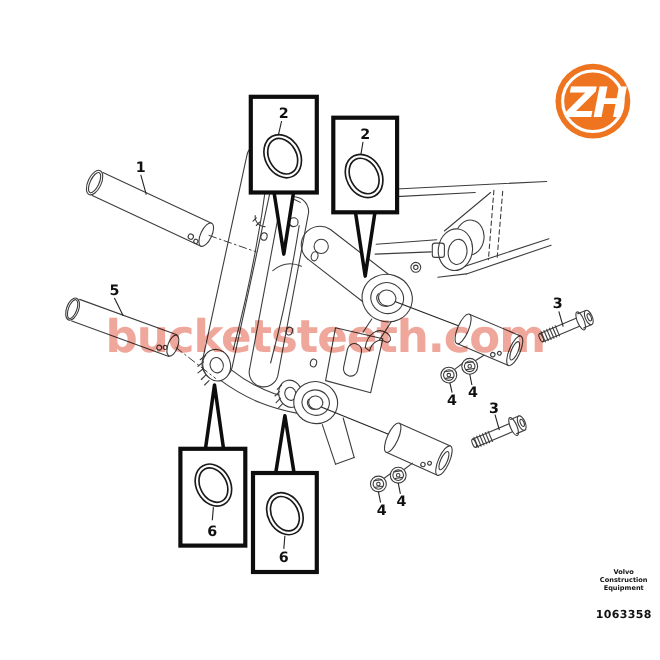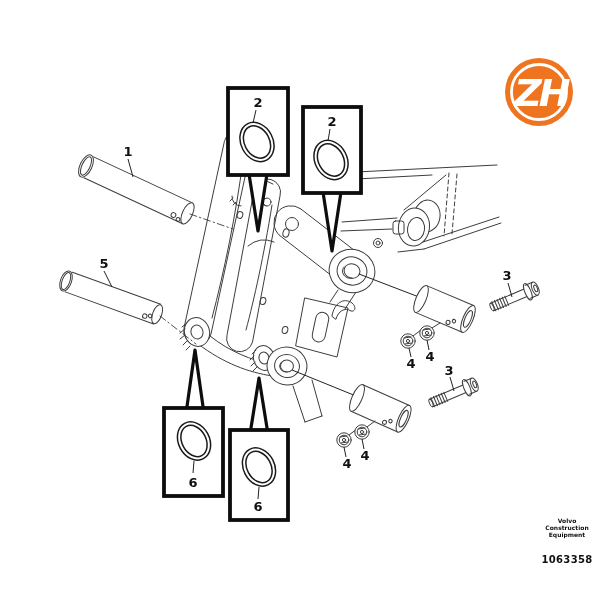--- a/index.html
+++ b/index.html
@@ -287,20 +287,21 @@
     <text class="lbl" x="258" y="511">6</text>
   </g>
 
   <g>
     <circle cx="539" cy="92" r="34" fill="#ee7420"></circle>
     <circle cx="539" cy="92" r="27.5" fill="none" stroke="#ffffff" stroke-width="2.8"></circle>
     <text class="logo-text" x="541" y="106" fill="#ffffff">ZH</text>
   </g>
 </svg>
 
+<div class="watermark">bucketsteeth.com</div>
 
 <div class="footer">
   <div class="brand">Volvo Construction</div>
   <div class="brand">Equipment</div>
   <div class="fig">1063358</div>
 </div>
 
 </div>
 
 </body></html>

